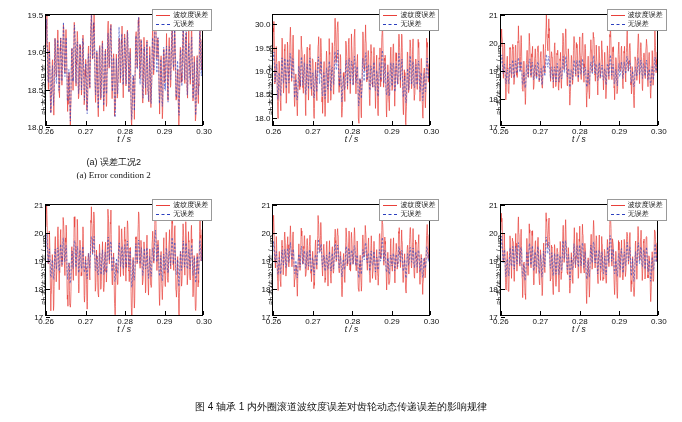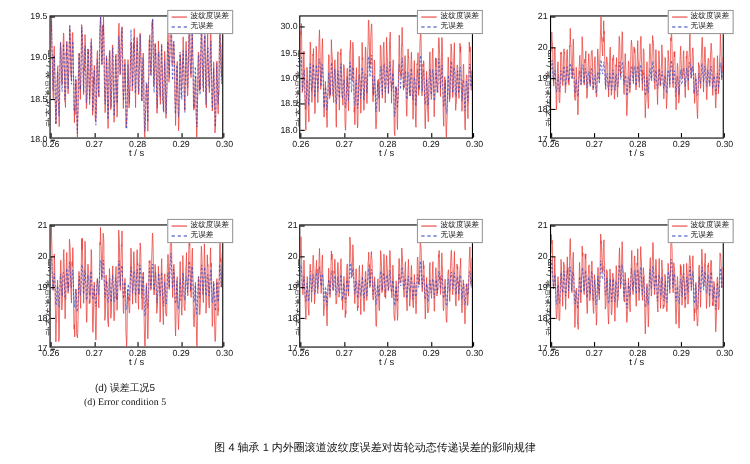--- a/index.html
+++ b/index.html
@@ -9,21 +9,21 @@
   .cell{position:relative;display:flex;flex-direction:column;align-items:center;}
   .plotwrap{position:relative;width:205px;height:148px;margin-top:6px;}
   .ylabel{position:absolute;left:0px;top:50%;transform:translate(0,-50%) rotate(-90deg);transform-origin:center center;
           font-size:8.5px;white-space:nowrap;font-family:"Liberation Sans",sans-serif;}
   .axes{position:absolute;left:34px;top:8px;width:158px;height:112px;border:1px solid #000;box-sizing:border-box;background:#fff;}
   .axes svg{display:block;width:100%;height:100%;}
   .ytick{position:absolute;right:calc(100% + 3px);transform:translateY(-50%);font-size:8px;font-family:"Liberation Sans",sans-serif;white-space:nowrap;}
   .ytickmark{position:absolute;left:0;width:4px;height:1px;background:#000;}
   .xtick{position:absolute;top:calc(100% + 2px);transform:translateX(-50%);font-size:8px;font-family:"Liberation Sans",sans-serif;white-space:nowrap;}
   .xtickmark{position:absolute;bottom:0;width:1px;height:4px;background:#000;}
-  .xlabel{position:absolute;left:34px;width:158px;text-align:center;top:128px;font-size:8.5px;font-family:"Liberation Sans",sans-serif;}
+  .xlabel{position:absolute;left:34px;width:158px;text-align:center;top:128px;font-size:8.5px;font-family:"Liberation Sans",sans-serif;font-style:italic;}
   .legend{position:absolute;right:4px;top:3px;background:#fff;border:1px solid #999;padding:1px 3px;
           font-size:7px;line-height:1.25;font-family:"Liberation Sans",sans-serif;}
   .legrow{display:flex;align-items:center;gap:3px;white-space:nowrap;}
   .swatch{width:14px;height:0;border-top-width:1.2px;display:inline-block;}
   .sw-solid{border-top-style:solid;border-top-color:#e8403a;}
   .sw-dash{border-top-style:dashed;border-top-color:#2b3fbe;}
   .cap{font-size:9px;text-align:center;line-height:1.45;margin-top:2px;}
   .cap .cn{font-family:"Liberation Sans",sans-serif;}
   .cap .en{font-family:"Liberation Serif",serif;}
   .figcap{position:absolute;left:0;bottom:8px;width:682px;text-align:center;font-size:10px;font-family:"Liberation Sans",sans-serif;}
@@ -67,20 +67,24 @@
           <div class="legrow">
               <span class="swatch sw-solid"></span>
               <span>波纹度误差</span>
             </div>
           <div class="legrow">
               <span class="swatch sw-dash"></span>
               <span>无误差</span>
             </div>
         </div>
       </div>
+      <div class="cap">
+        <div class="cn">(a) 误差工况2</div>
+        <div class="en">(a) Error condition 2</div>
+      </div>
     </div>
 
     <div class="cell">
       <div class="plotwrap">
         <div class="ylabel">动态传递误差 / μm</div>
         <div class="axes">
             <svg viewBox="0 0 158 112 " preserveAspectRatio="none">
               <path d="M0.00 37.85 L0.30 13.28 L0.61 17.21 L0.91 6.51 L1.22 20.87 L1.52 39.35 L1.83 70.25 L2.13 67.19 L2.44 67.22 L2.74 58.40 L3.04 37.21 L3.35 32.12 L3.65 47.36 L3.96 47.72 L4.26 76.51 L4.57 88.26 L4.87 101.04 L5.18 105.39 L5.48 87.83 L5.78 69.57 L6.09 46.97 L6.39 48.88 L6.70 56.10 L7.00 60.65 L7.31 86.86 L7.61 88.97 L7.92 97.49 L8.22 75.13 L8.52 48.75 L8.83 46.34 L9.13 23.54 L9.44 24.66 L9.74 46.45 L10.05 59.40 L10.35 67.50 L10.66 79.53 L10.96 74.01 L11.26 59.84 L11.57 34.87 L11.87 36.31 L12.18 29.81 L12.48 53.47 L12.79 65.55 L13.09 71.79 L13.39 89.86 L13.70 87.29 L14.00 62.55 L14.31 50.21 L14.61 27.50 L14.92 30.92 L15.22 46.11 L15.53 59.11 L15.83 58.15 L16.13 79.78 L16.44 66.96 L16.74 56.65 L17.05 29.98 L17.35 19.31 L17.66 12.37 L17.96 23.04 L18.27 37.22 L18.57 51.79 L18.87 67.61 L19.18 58.99 L19.48 55.58 L19.79 40.47 L20.09 26.60 L20.40 20.46 L20.70 32.67 L21.01 54.31 L21.31 62.70 L21.61 86.31 L21.92 93.14 L22.22 87.27 L22.53 77.04 L22.83 65.48 L23.14 59.99 L23.44 69.59 L23.75 73.44 L24.05 88.16 L24.35 95.13 L24.66 102.66 L24.96 88.50 L25.27 74.86 L25.57 70.42 L25.88 44.81 L26.18 35.31 L26.49 35.89 L26.79 66.43 L27.09 76.05 L27.40 66.61 L27.70 73.15 L28.01 58.54 L28.31 49.83 L28.62 21.42 L28.92 31.48 L29.23 34.95 L29.53 38.57 L29.83 66.04 L30.14 73.84 L30.44 72.05 L30.75 79.73 L31.05 57.21 L31.36 52.29 L31.66 41.23 L31.97 40.10 L32.27 53.25 L32.57 66.90 L32.88 94.74 L33.18 102.46 L33.49 76.48 L33.79 72.98 L34.10 52.04 L34.40 35.71 L34.71 32.64 L35.01 56.54 L35.31 56.88 L35.62 72.50 L35.92 86.67 L36.23 76.19 L36.53 61.53 L36.84 33.82 L37.14 35.52 L37.45 29.87 L37.75 41.26 L38.05 56.95 L38.36 73.50 L38.66 73.33 L38.97 78.63 L39.27 82.17 L39.58 56.50 L39.88 44.51 L40.18 45.23 L40.49 46.45 L40.79 60.34 L41.10 94.99 L41.40 103.15 L41.71 105.33 L42.01 95.05 L42.32 73.44 L42.62 67.80 L42.92 53.82 L43.23 47.86 L43.53 64.14 L43.84 62.90 L44.14 82.60 L44.45 87.22 L44.75 68.35 L45.06 50.80 L45.36 45.13 L45.66 31.89 L45.97 29.73 L46.27 22.11 L46.58 39.43 L46.88 56.14 L47.19 57.52 L47.49 59.02 L47.80 59.68 L48.10 43.07 L48.40 23.82 L48.71 31.27 L49.01 38.15 L49.32 59.96 L49.62 88.63 L49.93 83.46 L50.23 100.15 L50.54 85.72 L50.84 64.86 L51.14 59.60 L51.45 54.16 L51.75 47.38 L52.06 70.68 L52.36 92.53 L52.67 103.26 L52.97 101.13 L53.28 82.29 L53.58 68.18 L53.88 48.07 L54.19 36.79 L54.49 42.97 L54.80 58.59 L55.10 59.21 L55.41 73.84 L55.71 89.48 L56.02 80.77 L56.32 53.58 L56.62 53.53 L56.93 24.01 L57.23 40.05 L57.54 38.18 L57.84 65.74 L58.15 68.23 L58.45 86.83 L58.76 85.14 L59.06 72.12 L59.36 53.20 L59.67 40.81 L59.97 28.28 L60.28 31.04 L60.58 54.36 L60.89 62.20 L61.19 79.54 L61.50 80.63 L61.80 65.89 L62.10 32.27 L62.41 25.35 L62.71 3.88 L63.02 3.22 L63.32 14.57 L63.63 28.37 L63.93 48.56 L64.24 41.31 L64.54 43.90 L64.84 19.35 L65.15 13.01 L65.45 7.92 L65.76 6.82 L66.06 17.97 L66.37 49.57 L66.67 70.25 L66.97 78.92 L67.28 64.54 L67.58 73.16 L67.89 53.46 L68.19 40.21 L68.50 43.08 L68.80 61.14 L69.11 69.10 L69.41 99.88 L69.71 104.10 L70.02 100.81 L70.32 94.04 L70.63 81.35 L70.93 71.37 L71.24 59.29 L71.54 64.10 L71.85 58.12 L72.15 69.84 L72.45 77.07 L72.76 88.12 L73.06 61.71 L73.37 59.10 L73.67 26.57 L73.98 27.32 L74.28 30.48 L74.59 42.22 L74.89 51.35 L75.19 66.53 L75.50 75.70 L75.80 65.24 L76.11 53.55 L76.41 29.77 L76.72 24.51 L77.02 23.70 L77.33 44.30 L77.63 43.73 L77.93 61.97 L78.24 80.05 L78.54 65.85 L78.85 64.87 L79.15 45.13 L79.46 19.27 L79.76 31.04 L80.07 37.14 L80.37 49.73 L80.67 54.09 L80.98 61.64 L81.28 71.04 L81.59 49.41 L81.89 45.92 L82.20 23.45 L82.50 19.47 L82.81 14.44 L83.11 32.17 L83.41 61.05 L83.72 64.08 L84.02 80.31 L84.33 60.95 L84.63 63.55 L84.94 49.01 L85.24 46.22 L85.55 40.13 L85.85 56.33 L86.15 76.46 L86.46 104.85 L86.76 108.32 L87.07 110.31 L87.37 85.38 L87.68 75.17 L87.98 65.54 L88.29 69.75 L88.59 65.91 L88.89 81.25 L89.20 99.55 L89.50 104.68 L89.81 80.08 L90.11 76.50 L90.42 51.71 L90.72 43.83 L91.03 17.20 L91.33 20.83 L91.63 42.98 L91.94 49.59 L92.24 52.84 L92.55 51.61 L92.85 56.95 L93.16 29.08 L93.46 23.93 L93.76 10.06 L94.07 25.45 L94.37 28.48 L94.68 55.46 L94.98 68.15 L95.29 64.73 L95.59 65.82 L95.90 51.58 L96.20 40.46 L96.50 36.18 L96.81 41.56 L97.11 50.77 L97.42 73.87 L97.72 84.95 L98.03 92.29 L98.33 81.45 L98.64 60.54 L98.94 41.94 L99.24 30.08 L99.55 38.31 L99.85 37.32 L100.16 51.35 L100.46 70.39 L100.77 68.41 L101.07 73.60 L101.38 59.70 L101.68 56.59 L101.98 41.12 L102.29 33.04 L102.59 41.38 L102.90 54.78 L103.20 72.30 L103.51 78.49 L103.81 95.11 L104.12 83.02 L104.42 68.97 L104.72 46.99 L105.03 40.85 L105.33 57.63 L105.64 58.70 L105.94 86.74 L106.25 100.52 L106.55 102.54 L106.86 84.03 L107.16 62.95 L107.46 43.62 L107.77 44.95 L108.07 44.51 L108.38 33.50 L108.68 56.15 L108.99 73.04 L109.29 64.33 L109.60 67.75 L109.90 38.63 L110.20 22.91 L110.51 18.82 L110.81 7.17 L111.12 17.98 L111.42 33.76 L111.73 59.37 L112.03 73.50 L112.34 58.80 L112.64 54.57 L112.94 43.92 L113.25 46.62 L113.55 40.91 L113.86 43.35 L114.16 61.97 L114.47 76.00 L114.77 96.60 L115.08 103.90 L115.38 89.69 L115.68 84.20 L115.99 63.11 L116.29 50.66 L116.60 58.54 L116.90 67.92 L117.21 86.31 L117.51 89.99 L117.82 97.42 L118.12 82.71 L118.42 64.40 L118.73 51.14 L119.03 38.68 L119.34 32.73 L119.64 43.81 L119.95 60.99 L120.25 66.36 L120.55 76.86 L120.86 75.33 L121.16 67.31 L121.47 39.01 L121.77 29.98 L122.08 29.36 L122.38 48.08 L122.69 57.15 L122.99 76.41 L123.29 92.83 L123.60 78.95 L123.90 75.99 L124.21 51.63 L124.51 38.27 L124.82 46.79 L125.12 38.74 L125.43 60.29 L125.73 63.24 L126.03 66.95 L126.34 68.78 L126.64 70.20 L126.95 43.54 L127.25 24.28 L127.56 19.49 L127.86 22.13 L128.17 32.83 L128.47 41.15 L128.77 58.06 L129.08 74.01 L129.38 58.60 L129.69 53.24 L129.99 38.23 L130.30 19.42 L130.60 20.94 L130.91 33.34 L131.21 58.70 L131.51 84.93 L131.82 95.72 L132.12 101.54 L132.43 80.78 L132.73 69.50 L133.04 55.72 L133.34 66.08 L133.65 58.59 L133.95 88.93 L134.25 109.47 L134.56 111.81 L134.86 99.91 L135.17 93.43 L135.47 78.33 L135.78 58.09 L136.08 37.62 L136.39 38.32 L136.69 49.40 L136.99 61.27 L137.30 79.01 L137.60 76.93 L137.91 73.81 L138.21 56.08 L138.52 37.19 L138.82 25.33 L139.13 27.85 L139.43 34.31 L139.73 44.66 L140.04 62.77 L140.34 75.09 L140.65 71.61 L140.95 56.19 L141.26 40.40 L141.56 32.26 L141.87 24.34 L142.17 48.74 L142.47 50.78 L142.78 77.39 L143.08 86.90 L143.39 81.35 L143.69 80.82 L144.00 63.04 L144.30 45.71 L144.61 44.79 L144.91 45.91 L145.21 59.01 L145.52 64.00 L145.82 70.53 L146.13 75.80 L146.43 59.19 L146.74 47.48 L147.04 24.73 L147.34 33.09 L147.65 27.83 L147.95 41.26 L148.26 67.87 L148.56 67.63 L148.87 87.74 L149.17 77.08 L149.48 60.01 L149.78 58.01 L150.08 44.34 L150.39 44.26 L150.69 58.88 L151.00 86.93 L151.30 90.92 L151.61 103.33 L151.91 105.06 L152.22 86.09 L152.52 60.97 L152.82 57.38 L153.13 53.97 L153.43 55.06 L153.74 64.33 L154.04 87.44 L154.35 94.57 L154.65 83.55 L154.96 76.35 L155.26 53.63 L155.56 23.59 L155.87 29.00 L156.17 32.87 L156.48 28.02 L156.78 54.19 L157.09 54.26 L157.39 68.38 L157.70 51.23 L158.00 49.50" fill="none" stroke="#e8403a" stroke-width="0.7"></path>
               <path d="M0.00 46.28 L0.30 43.44 L0.61 39.99 L0.91 37.83 L1.22 47.44 L1.52 52.80 L1.83 65.83 L2.13 68.26 L2.44 64.91 L2.74 58.04 L3.04 57.02 L3.35 50.95 L3.65 49.99 L3.96 57.74 L4.26 67.57 L4.57 79.67 L4.87 85.79 L5.18 78.94 L5.48 74.06 L5.78 69.92 L6.09 58.61 L6.39 60.66 L6.70 62.25 L7.00 71.15 L7.31 76.83 L7.61 82.48 L7.92 81.79 L8.22 70.89 L8.52 64.27 L8.83 50.92 L9.13 43.61 L9.44 46.56 L9.74 56.33 L10.05 62.64 L10.35 69.44 L10.66 67.36 L10.96 66.96 L11.26 57.81 L11.57 52.86 L11.87 44.10 L12.18 45.48 L12.48 50.89 L12.79 65.72 L13.09 69.63 L13.39 74.83 L13.70 70.03 L14.00 61.36 L14.31 53.54 L14.61 50.62 L14.92 44.87 L15.22 49.20 L15.53 54.45 L15.83 64.59 L16.13 69.32 L16.44 64.31 L16.74 60.08 L17.05 50.79 L17.35 39.18 L17.66 41.18 L17.96 42.10 L18.27 51.03 L18.57 54.70 L18.87 64.32 L19.18 64.60 L19.48 58.50 L19.79 54.86 L20.09 44.39 L20.40 44.82 L20.70 52.31 L21.01 56.99 L21.31 65.65 L21.61 79.51 L21.92 84.33 L22.22 80.59 L22.53 72.43 L22.83 69.83 L23.14 66.66 L23.44 65.14 L23.75 73.24 L24.05 79.88 L24.35 86.45 L24.66 86.37 L24.96 81.41 L25.27 72.69 L25.57 65.69 L25.88 59.18 L26.18 51.97 L26.49 54.79 L26.79 60.96 L27.09 66.00 L27.40 70.62 L27.70 72.44 L28.01 65.55 L28.31 52.02 L28.62 44.03 L28.92 42.61 L29.23 48.86 L29.53 56.50 L29.83 66.29 L30.14 71.59 L30.44 70.32 L30.75 66.92 L31.05 61.57 L31.36 54.15 L31.66 48.59 L31.97 52.93 L32.27 60.59 L32.57 72.96 L32.88 79.37 L33.18 80.89 L33.49 78.21 L33.79 71.05 L34.10 62.29 L34.40 50.25 L34.71 50.31 L35.01 57.11 L35.31 65.26 L35.62 70.19 L35.92 75.42 L36.23 67.23 L36.53 65.32 L36.84 53.17 L37.14 46.27 L37.45 43.69 L37.75 51.57 L38.05 56.02 L38.36 69.06 L38.66 75.17 L38.97 76.04 L39.27 70.31 L39.58 63.43 L39.88 59.58 L40.18 60.03 L40.49 58.46 L40.79 68.49 L41.10 76.31 L41.40 83.57 L41.71 84.41 L42.01 81.42 L42.32 74.11 L42.62 66.29 L42.92 61.35 L43.23 55.81 L43.53 64.52 L43.84 71.64 L44.14 74.23 L44.45 78.20 L44.75 68.63 L45.06 61.26 L45.36 49.44 L45.66 46.82 L45.97 42.60 L46.27 48.57 L46.58 57.89 L46.88 64.64 L47.19 70.10 L47.49 64.86 L47.80 57.83 L48.10 54.19 L48.40 47.73 L48.71 46.81 L49.01 51.07 L49.32 66.63 L49.62 76.34 L49.93 81.97 L50.23 82.34 L50.54 79.34 L50.84 73.39 L51.14 63.98 L51.45 58.73 L51.75 59.17 L52.06 65.84 L52.36 76.63 L52.67 85.02 L52.97 84.04 L53.28 79.74 L53.58 72.30 L53.88 58.92 L54.19 54.80 L54.49 53.65 L54.80 61.76 L55.10 69.55 L55.41 75.64 L55.71 73.68 L56.02 70.55 L56.32 64.82 L56.62 56.47 L56.93 46.99 L57.23 51.13 L57.54 51.23 L57.84 60.92 L58.15 72.78 L58.45 77.47 L58.76 76.48 L59.06 71.88 L59.36 58.99 L59.67 53.73 L59.97 53.71 L60.28 53.46 L60.58 61.80 L60.89 64.82 L61.19 69.68 L61.50 70.89 L61.80 66.16 L62.10 55.04 L62.41 41.33 L62.71 37.09 L63.02 38.81 L63.32 41.29 L63.63 46.13 L63.93 55.94 L64.24 55.32 L64.54 53.34 L64.84 45.07 L65.15 43.38 L65.45 36.89 L65.76 35.84 L66.06 46.18 L66.37 56.87 L66.67 63.90 L66.97 69.05 L67.28 72.39 L67.58 69.45 L67.89 62.53 L68.19 55.21 L68.50 57.75 L68.80 65.66 L69.11 70.94 L69.41 81.77 L69.71 88.31 L70.02 85.28 L70.32 80.10 L70.63 72.70 L70.93 67.01 L71.24 64.82 L71.54 62.44 L71.85 71.13 L72.15 73.79 L72.45 75.85 L72.76 76.02 L73.06 69.49 L73.37 62.05 L73.67 48.04 L73.98 47.89 L74.28 46.31 L74.59 52.69 L74.89 59.37 L75.19 68.53 L75.50 72.04 L75.80 63.49 L76.11 60.23 L76.41 48.47 L76.72 48.20 L77.02 44.35 L77.33 54.50 L77.63 61.90 L77.93 68.42 L78.24 69.62 L78.54 67.92 L78.85 60.70 L79.15 56.50 L79.46 47.19 L79.76 48.06 L80.07 49.54 L80.37 54.71 L80.67 61.36 L80.98 71.59 L81.28 65.05 L81.59 61.27 L81.89 54.19 L82.20 47.87 L82.50 42.06 L82.81 45.24 L83.11 53.58 L83.41 58.13 L83.72 66.05 L84.02 68.97 L84.33 68.48 L84.63 63.21 L84.94 55.76 L85.24 52.42 L85.55 57.41 L85.85 64.26 L86.15 74.84 L86.46 84.14 L86.76 92.47 L87.07 89.95 L87.37 84.44 L87.68 74.90 L87.98 63.99 L88.29 67.50 L88.59 66.99 L88.89 71.77 L89.20 77.42 L89.50 84.93 L89.81 77.16 L90.11 71.24 L90.42 60.67 L90.72 50.87 L91.03 43.84 L91.33 50.95 L91.63 51.56 L91.94 59.75 L92.24 67.36 L92.55 61.84 L92.85 58.32 L93.16 50.95 L93.46 42.58 L93.76 39.51 L94.07 38.36 L94.37 50.34 L94.68 54.05 L94.98 66.11 L95.29 65.76 L95.59 63.94 L95.90 60.13 L96.20 55.04 L96.50 52.10 L96.81 50.35 L97.11 58.53 L97.42 64.95 L97.72 74.33 L98.03 76.46 L98.33 76.58 L98.64 69.20 L98.94 60.41 L99.24 51.76 L99.55 52.30 L99.85 54.04 L100.16 59.19 L100.46 69.50 L100.77 70.54 L101.07 73.21 L101.38 62.04 L101.68 57.19 L101.98 50.51 L102.29 47.87 L102.59 53.87 L102.90 63.56 L103.20 71.99 L103.51 75.02 L103.81 76.97 L104.12 70.94 L104.42 68.92 L104.72 62.74 L105.03 56.36 L105.33 58.95 L105.64 63.38 L105.94 71.16 L106.25 82.92 L106.55 80.54 L106.86 74.96 L107.16 70.54 L107.46 60.33 L107.77 54.01 L108.07 48.40 L108.38 53.50 L108.68 61.91 L108.99 64.15 L109.29 66.43 L109.60 60.57 L109.90 52.92 L110.20 42.22 L110.51 38.69 L110.81 36.01 L111.12 39.24 L111.42 49.38 L111.73 59.15 L112.03 64.65 L112.34 69.38 L112.64 64.32 L112.94 56.14 L113.25 48.92 L113.55 49.90 L113.86 57.44 L114.16 66.83 L114.47 76.51 L114.77 79.83 L115.08 81.55 L115.38 78.21 L115.68 71.35 L115.99 62.78 L116.29 57.64 L116.60 59.25 L116.90 68.32 L117.21 71.74 L117.51 82.03 L117.82 80.00 L118.12 80.78 L118.42 69.66 L118.73 56.87 L119.03 55.20 L119.34 48.55 L119.64 54.00 L119.95 60.44 L120.25 71.10 L120.55 72.34 L120.86 70.13 L121.16 61.95 L121.47 53.52 L121.77 48.90 L122.08 51.40 L122.38 54.25 L122.69 63.74 L122.99 73.50 L123.29 78.14 L123.60 76.73 L123.90 73.82 L124.21 61.20 L124.51 53.76 L124.82 49.51 L125.12 49.75 L125.43 54.78 L125.73 62.88 L126.03 70.90 L126.34 65.85 L126.64 63.72 L126.95 55.47 L127.25 45.65 L127.56 39.11 L127.86 44.10 L128.17 45.09 L128.47 53.24 L128.77 62.01 L129.08 66.76 L129.38 62.06 L129.69 58.88 L129.99 52.55 L130.30 48.20 L130.60 44.87 L130.91 56.94 L131.21 66.58 L131.51 74.47 L131.82 82.12 L132.12 83.59 L132.43 79.03 L132.73 71.18 L133.04 65.31 L133.34 62.17 L133.65 68.12 L133.95 80.32 L134.25 85.54 L134.56 88.93 L134.86 89.64 L135.17 83.44 L135.47 73.75 L135.78 65.24 L136.08 57.35 L136.39 54.43 L136.69 60.73 L136.99 70.64 L137.30 74.56 L137.60 76.16 L137.91 67.99 L138.21 58.15 L138.52 52.98 L138.82 41.41 L139.13 42.68 L139.43 48.02 L139.73 57.95 L140.04 69.80 L140.34 67.97 L140.65 69.57 L140.95 64.44 L141.26 54.19 L141.56 47.27 L141.87 48.05 L142.17 52.53 L142.47 59.76 L142.78 71.24 L143.08 73.48 L143.39 74.10 L143.69 71.84 L144.00 61.58 L144.30 57.08 L144.61 52.56 L144.91 50.47 L145.21 60.60 L145.52 68.87 L145.82 71.08 L146.13 70.06 L146.43 69.06 L146.74 58.40 L147.04 50.26 L147.34 46.74 L147.65 48.14 L147.95 53.71 L148.26 67.41 L148.56 70.62 L148.87 78.21 L149.17 76.20 L149.48 68.17 L149.78 61.57 L150.08 58.53 L150.39 60.33 L150.69 67.29 L151.00 72.95 L151.30 84.02 L151.61 87.16 L151.91 86.22 L152.22 76.15 L152.52 70.72 L152.82 63.62 L153.13 59.73 L153.43 62.70 L153.74 68.43 L154.04 76.13 L154.35 78.03 L154.65 75.95 L154.96 69.13 L155.26 57.27 L155.56 50.30 L155.87 45.54 L156.17 44.00 L156.48 48.13 L156.78 59.96 L157.09 65.15 L157.39 63.34 L157.70 62.44 L158.00 54.63" fill="none" stroke="#2b3fbe" stroke-width="0.6" stroke-dasharray="2.2 1.6"></path>
             </svg>
@@ -196,24 +200,20 @@
           <div class="legrow">
               <span class="swatch sw-solid"></span>
               <span>波纹度误差</span>
             </div>
           <div class="legrow">
               <span class="swatch sw-dash"></span>
               <span>无误差</span>
             </div>
         </div>
       </div>
-      <div class="cap">
-        <div class="cn">(d) 误差工况5</div>
-        <div class="en">(d) Error condition 5</div>
-      </div>
     </div>
 
     <div class="cell">
       <div class="plotwrap">
         <div class="ylabel">动态传递误差 / μm</div>
         <div class="axes">
             <svg viewBox="0 0 158 112 " preserveAspectRatio="none">
               <path d="M0.00 30.49 L0.30 18.07 L0.61 10.45 L0.91 20.28 L1.22 33.32 L1.52 45.29 L1.83 57.05 L2.13 56.62 L2.44 64.09 L2.74 54.39 L3.04 48.48 L3.35 32.07 L3.65 40.53 L3.96 54.78 L4.26 61.52 L4.57 75.13 L4.87 78.25 L5.18 87.02 L5.48 69.65 L5.78 59.81 L6.09 59.29 L6.39 47.28 L6.70 58.65 L7.00 63.97 L7.31 77.47 L7.61 78.11 L7.92 83.14 L8.22 63.95 L8.52 54.88 L8.83 41.48 L9.13 35.81 L9.44 42.96 L9.74 41.97 L10.05 56.10 L10.35 71.01 L10.66 60.62 L10.96 58.12 L11.26 52.44 L11.57 32.50 L11.87 27.51 L12.18 33.58 L12.48 38.32 L12.79 58.90 L13.09 72.41 L13.39 68.18 L13.70 63.11 L14.00 52.71 L14.31 41.31 L14.61 39.04 L14.92 32.29 L15.22 44.54 L15.53 40.51 L15.83 62.28 L16.13 63.09 L16.44 56.48 L16.74 43.46 L17.05 38.62 L17.35 29.70 L17.66 21.22 L17.96 30.25 L18.27 41.33 L18.57 50.90 L18.87 52.58 L19.18 62.90 L19.48 58.69 L19.79 41.85 L20.09 30.06 L20.40 27.41 L20.70 44.04 L21.01 49.51 L21.31 70.80 L21.61 83.51 L21.92 76.09 L22.22 76.04 L22.53 73.54 L22.83 69.20 L23.14 60.92 L23.44 61.90 L23.75 62.09 L24.05 72.98 L24.35 84.86 L24.66 92.87 L24.96 79.86 L25.27 65.64 L25.57 56.03 L25.88 52.77 L26.18 39.55 L26.49 51.05 L26.79 55.73 L27.09 61.21 L27.40 66.60 L27.70 58.46 L28.01 48.27 L28.31 35.30 L28.62 23.47 L28.92 31.58 L29.23 26.39 L29.53 36.78 L29.83 55.05 L30.14 60.30 L30.44 58.76 L30.75 58.08 L31.05 42.09 L31.36 44.40 L31.66 31.23 L31.97 31.34 L32.27 44.08 L32.57 57.18 L32.88 72.74 L33.18 72.32 L33.49 69.88 L33.79 65.31 L34.10 46.42 L34.40 35.86 L34.71 34.12 L35.01 41.25 L35.31 52.73 L35.62 66.29 L35.92 63.57 L36.23 62.99 L36.53 55.43 L36.84 41.91 L37.14 37.25 L37.45 30.69 L37.75 40.32 L38.05 52.21 L38.36 69.53 L38.66 66.55 L38.97 78.06 L39.27 68.87 L39.58 65.39 L39.88 55.77 L40.18 47.10 L40.49 54.31 L40.79 55.49 L41.10 68.96 L41.40 85.24 L41.71 78.92 L42.01 81.73 L42.32 63.97 L42.62 46.21 L42.92 38.71 L43.23 35.59 L43.53 51.63 L43.84 58.24 L44.14 62.54 L44.45 65.46 L44.75 50.24 L45.06 38.83 L45.36 31.20 L45.66 10.67 L45.97 15.89 L46.27 19.79 L46.58 34.18 L46.88 34.31 L47.19 37.85 L47.49 47.49 L47.80 40.28 L48.10 31.09 L48.40 17.81 L48.71 24.58 L49.01 34.93 L49.32 49.73 L49.62 57.81 L49.93 66.88 L50.23 72.34 L50.54 62.79 L50.84 57.49 L51.14 42.69 L51.45 40.01 L51.75 45.68 L52.06 51.68 L52.36 64.29 L52.67 78.92 L52.97 74.31 L53.28 75.99 L53.58 57.26 L53.88 53.96 L54.19 40.35 L54.49 36.96 L54.80 48.82 L55.10 67.57 L55.41 67.78 L55.71 82.56 L56.02 64.53 L56.32 61.14 L56.62 55.24 L56.93 45.36 L57.23 36.34 L57.54 50.88 L57.84 57.40 L58.15 70.23 L58.45 75.11 L58.76 79.59 L59.06 71.65 L59.36 62.48 L59.67 49.05 L59.97 42.59 L60.28 42.55 L60.58 52.33 L60.89 67.67 L61.19 69.41 L61.50 66.89 L61.80 55.67 L62.10 51.44 L62.41 33.60 L62.71 32.27 L63.02 24.59 L63.32 38.78 L63.63 36.23 L63.93 57.61 L64.24 57.02 L64.54 54.58 L64.84 32.30 L65.15 28.00 L65.45 24.09 L65.76 30.35 L66.06 31.57 L66.37 48.80 L66.67 65.18 L66.97 68.70 L67.28 69.06 L67.58 64.81 L67.89 55.54 L68.19 47.37 L68.50 47.79 L68.80 57.59 L69.11 66.48 L69.41 81.64 L69.71 92.45 L70.02 93.43 L70.32 86.33 L70.63 68.97 L70.93 60.52 L71.24 52.74 L71.54 49.38 L71.85 64.62 L72.15 65.98 L72.45 76.06 L72.76 78.87 L73.06 67.38 L73.37 47.30 L73.67 38.06 L73.98 23.31 L74.28 27.33 L74.59 33.35 L74.89 42.80 L75.19 62.16 L75.50 55.68 L75.80 60.15 L76.11 45.55 L76.41 43.20 L76.72 36.84 L77.02 26.46 L77.33 32.66 L77.63 51.43 L77.93 66.21 L78.24 60.26 L78.54 67.39 L78.85 59.88 L79.15 34.55 L79.46 27.82 L79.76 33.81 L80.07 40.05 L80.37 47.69 L80.67 54.76 L80.98 60.44 L81.28 57.96 L81.59 56.86 L81.89 42.38 L82.20 31.41 L82.50 23.11 L82.81 28.65 L83.11 39.91 L83.41 53.91 L83.72 61.54 L84.02 61.45 L84.33 67.00 L84.63 59.91 L84.94 48.27 L85.24 36.65 L85.55 43.61 L85.85 53.74 L86.15 78.50 L86.46 85.65 L86.76 85.42 L87.07 88.03 L87.37 76.45 L87.68 60.51 L87.98 63.02 L88.29 51.17 L88.59 63.49 L88.89 73.43 L89.20 79.21 L89.50 87.73 L89.81 81.95 L90.11 60.25 L90.42 50.68 L90.72 32.94 L91.03 30.48 L91.33 33.77 L91.63 47.62 L91.94 52.37 L92.24 52.64 L92.55 51.15 L92.85 45.45 L93.16 34.36 L93.46 20.84 L93.76 26.21 L94.07 30.00 L94.37 39.25 L94.68 48.08 L94.98 58.17 L95.29 61.28 L95.59 66.44 L95.90 49.01 L96.20 45.70 L96.50 38.11 L96.81 33.55 L97.11 50.71 L97.42 58.17 L97.72 69.92 L98.03 71.53 L98.33 78.93 L98.64 63.12 L98.94 51.41 L99.24 41.19 L99.55 31.35 L99.85 39.39 L100.16 56.72 L100.46 61.23 L100.77 74.73 L101.07 69.33 L101.38 67.15 L101.68 55.29 L101.98 43.86 L102.29 36.93 L102.59 42.22 L102.90 56.38 L103.20 61.55 L103.51 71.02 L103.81 74.42 L104.12 76.16 L104.42 65.41 L104.72 52.92 L105.03 45.42 L105.33 53.97 L105.64 54.12 L105.94 69.65 L106.25 72.68 L106.55 81.67 L106.86 73.94 L107.16 65.13 L107.46 49.77 L107.77 30.51 L108.07 29.14 L108.38 33.91 L108.68 46.28 L108.99 54.57 L109.29 51.83 L109.60 52.60 L109.90 42.73 L110.20 26.02 L110.51 10.57 L110.81 17.84 L111.12 19.66 L111.42 27.45 L111.73 45.00 L112.03 58.95 L112.34 61.37 L112.64 54.75 L112.94 47.57 L113.25 32.63 L113.55 39.98 L113.86 37.04 L114.16 49.52 L114.47 63.78 L114.77 73.21 L115.08 86.52 L115.38 77.71 L115.68 66.25 L115.99 55.46 L116.29 48.15 L116.60 55.74 L116.90 58.74 L117.21 79.88 L117.51 80.98 L117.82 78.52 L118.12 78.64 L118.42 73.50 L118.73 57.08 L119.03 39.57 L119.34 34.28 L119.64 52.00 L119.95 56.74 L120.25 60.44 L120.55 64.06 L120.86 67.40 L121.16 58.66 L121.47 48.54 L121.77 39.70 L122.08 33.45 L122.38 49.94 L122.69 58.34 L122.99 61.60 L123.29 78.73 L123.60 79.40 L123.90 61.57 L124.21 50.90 L124.51 46.60 L124.82 39.07 L125.12 45.40 L125.43 48.49 L125.73 65.35 L126.03 64.04 L126.34 58.09 L126.64 59.66 L126.95 40.77 L127.25 27.10 L127.56 28.85 L127.86 23.07 L128.17 30.38 L128.47 50.77 L128.77 46.99 L129.08 63.74 L129.38 59.08 L129.69 46.20 L129.99 40.16 L130.30 25.42 L130.60 36.06 L130.91 37.88 L131.21 55.65 L131.51 74.64 L131.82 78.90 L132.12 75.96 L132.43 67.46 L132.73 60.21 L133.04 54.47 L133.34 49.65 L133.65 61.91 L133.95 67.12 L134.25 85.63 L134.56 87.72 L134.86 89.65 L135.17 78.45 L135.47 70.52 L135.78 48.40 L136.08 42.82 L136.39 40.98 L136.69 45.71 L136.99 52.49 L137.30 65.31 L137.60 70.28 L137.91 63.78 L138.21 40.53 L138.52 33.26 L138.82 25.23 L139.13 22.90 L139.43 30.16 L139.73 39.92 L140.04 61.32 L140.34 64.17 L140.65 59.84 L140.95 50.62 L141.26 40.52 L141.56 37.69 L141.87 23.96 L142.17 38.36 L142.47 49.78 L142.78 67.35 L143.08 72.93 L143.39 74.54 L143.69 62.73 L144.00 55.39 L144.30 35.61 L144.61 40.02 L144.91 37.72 L145.21 53.66 L145.52 52.04 L145.82 69.36 L146.13 69.10 L146.43 61.39 L146.74 45.63 L147.04 40.10 L147.34 37.66 L147.65 30.18 L147.95 49.28 L148.26 59.02 L148.56 75.49 L148.87 80.79 L149.17 73.92 L149.48 72.06 L149.78 55.52 L150.08 50.29 L150.39 55.09 L150.69 54.63 L151.00 73.24 L151.30 78.91 L151.61 91.02 L151.91 79.71 L152.22 77.71 L152.52 67.99 L152.82 57.85 L153.13 55.22 L153.43 53.81 L153.74 63.65 L154.04 74.13 L154.35 71.77 L154.65 64.23 L154.96 52.56 L155.26 44.26 L155.56 31.12 L155.87 26.42 L156.17 19.83 L156.48 31.14 L156.78 39.95 L157.09 54.57 L157.39 53.18 L157.70 49.74 L158.00 30.04" fill="none" stroke="#e8403a" stroke-width="0.7"></path>
               <path d="M0.00 46.52 L0.30 42.03 L0.61 36.60 L0.91 40.57 L1.22 43.43 L1.52 50.88 L1.83 56.26 L2.13 58.45 L2.44 58.55 L2.74 53.04 L3.04 50.99 L3.35 47.46 L3.65 50.38 L3.96 55.48 L4.26 62.00 L4.57 67.26 L4.87 69.47 L5.18 71.00 L5.48 66.41 L5.78 60.45 L6.09 53.55 L6.39 55.17 L6.70 58.12 L7.00 60.34 L7.31 66.75 L7.61 70.24 L7.92 69.47 L8.22 61.37 L8.52 55.74 L8.83 52.00 L9.13 46.16 L9.44 45.71 L9.74 51.34 L10.05 56.93 L10.35 59.84 L10.66 61.25 L10.96 57.11 L11.26 52.47 L11.57 48.64 L11.87 45.32 L12.18 45.19 L12.48 49.27 L12.79 58.32 L13.09 63.62 L13.39 61.76 L13.70 61.91 L14.00 58.48 L14.31 52.56 L14.61 46.32 L14.92 44.02 L15.22 47.23 L15.53 50.89 L15.83 55.79 L16.13 58.69 L16.44 56.23 L16.74 51.76 L17.05 45.75 L17.35 42.06 L17.66 38.03 L17.96 43.35 L18.27 45.19 L18.57 51.62 L18.87 55.00 L19.18 55.93 L19.48 55.70 L19.79 51.53 L20.09 48.42 L20.40 44.96 L20.70 47.96 L21.01 52.25 L21.31 62.61 L21.61 66.11 L21.92 69.84 L22.22 68.67 L22.53 64.80 L22.83 60.01 L23.14 56.62 L23.44 58.12 L23.75 62.68 L24.05 67.09 L24.35 73.47 L24.66 74.15 L24.96 70.02 L25.27 62.92 L25.57 56.31 L25.88 52.34 L26.18 49.94 L26.49 50.82 L26.79 53.85 L27.09 60.99 L27.40 63.42 L27.70 60.67 L28.01 56.22 L28.31 49.54 L28.62 42.60 L28.92 41.88 L29.23 43.62 L29.53 50.99 L29.83 56.90 L30.14 60.24 L30.44 59.29 L30.75 59.42 L31.05 51.65 L31.36 48.52 L31.66 47.58 L31.97 46.44 L32.27 52.50 L32.57 57.36 L32.88 64.51 L33.18 63.71 L33.49 62.67 L33.79 57.35 L34.10 54.80 L34.40 47.28 L34.71 47.50 L35.01 53.22 L35.31 57.74 L35.62 61.70 L35.92 61.23 L36.23 62.30 L36.53 57.71 L36.84 51.73 L37.14 45.41 L37.45 47.31 L37.75 48.64 L38.05 56.07 L38.36 62.01 L38.66 65.21 L38.97 68.15 L39.27 65.13 L39.58 60.88 L39.88 53.61 L40.18 55.27 L40.49 56.02 L40.79 59.77 L41.10 65.55 L41.40 69.03 L41.71 71.35 L42.01 68.04 L42.32 62.45 L42.62 52.98 L42.92 50.38 L43.23 51.26 L43.53 53.83 L43.84 56.36 L44.14 59.19 L44.45 61.53 L44.75 54.61 L45.06 50.00 L45.36 45.30 L45.66 40.10 L45.97 34.92 L46.27 37.28 L46.58 43.84 L46.88 48.81 L47.19 48.72 L47.49 47.80 L47.80 45.26 L48.10 43.86 L48.40 39.94 L48.71 39.88 L49.01 44.45 L49.32 50.22 L49.62 57.19 L49.93 60.63 L50.23 63.29 L50.54 61.72 L50.84 56.61 L51.14 51.49 L51.45 52.86 L51.75 52.19 L52.06 57.71 L52.36 63.97 L52.67 67.40 L52.97 65.96 L53.28 63.61 L53.58 60.56 L53.88 55.30 L54.19 51.06 L54.49 52.34 L54.80 53.67 L55.10 60.20 L55.41 65.45 L55.71 65.20 L56.02 63.90 L56.32 60.79 L56.62 53.50 L56.93 50.77 L57.23 47.21 L57.54 52.13 L57.84 58.73 L58.15 65.61 L58.45 66.09 L58.76 67.17 L59.06 64.61 L59.36 57.50 L59.67 52.69 L59.97 49.17 L60.28 52.70 L60.58 56.03 L60.89 60.97 L61.19 65.20 L61.50 64.99 L61.80 57.41 L62.10 51.91 L62.41 47.59 L62.71 40.52 L63.02 39.47 L63.32 42.89 L63.63 50.80 L63.93 54.94 L64.24 55.88 L64.54 53.19 L64.84 46.30 L65.15 45.20 L65.45 40.78 L65.76 42.16 L66.06 46.82 L66.37 52.06 L66.67 57.04 L66.97 63.83 L67.28 60.63 L67.58 59.72 L67.89 56.62 L68.19 52.15 L68.50 53.25 L68.80 57.39 L69.11 61.75 L69.41 66.63 L69.71 73.23 L70.02 72.18 L70.32 68.03 L70.63 60.59 L70.93 56.39 L71.24 55.23 L71.54 55.94 L71.85 59.05 L72.15 62.99 L72.45 65.87 L72.76 64.44 L73.06 58.21 L73.37 52.12 L73.67 47.30 L73.98 42.59 L74.28 42.12 L74.59 45.61 L74.89 50.93 L75.19 59.56 L75.50 57.92 L75.80 56.00 L76.11 52.04 L76.41 48.86 L76.72 43.64 L77.02 46.79 L77.33 46.56 L77.63 53.02 L77.93 57.83 L78.24 61.49 L78.54 61.41 L78.85 54.62 L79.15 48.54 L79.46 46.08 L79.76 45.89 L80.07 47.44 L80.37 50.41 L80.67 56.00 L80.98 58.52 L81.28 60.01 L81.59 53.35 L81.89 49.37 L82.20 42.53 L82.50 41.38 L82.81 41.98 L83.11 47.01 L83.41 56.53 L83.72 59.11 L84.02 61.76 L84.33 58.79 L84.63 56.91 L84.94 51.68 L85.24 50.89 L85.55 53.35 L85.85 57.38 L86.15 63.16 L86.46 69.53 L86.76 74.20 L87.07 72.89 L87.37 66.91 L87.68 62.33 L87.98 58.00 L88.29 55.76 L88.59 60.01 L88.89 62.78 L89.20 68.53 L89.50 70.62 L89.81 64.84 L90.11 59.42 L90.42 54.99 L90.72 49.16 L91.03 45.33 L91.33 45.90 L91.63 49.92 L91.94 55.30 L92.24 55.36 L92.55 55.82 L92.85 50.57 L93.16 48.48 L93.46 39.96 L93.76 38.31 L94.07 39.60 L94.37 45.33 L94.68 53.11 L94.98 57.04 L95.29 58.55 L95.59 58.72 L95.90 54.08 L96.20 52.21 L96.50 48.95 L96.81 49.57 L97.11 53.88 L97.42 59.63 L97.72 62.68 L98.03 67.30 L98.33 63.44 L98.64 58.42 L98.94 53.20 L99.24 47.04 L99.55 46.94 L99.85 50.79 L100.16 56.40 L100.46 60.41 L100.77 61.36 L101.07 60.37 L101.38 59.76 L101.68 53.68 L101.98 49.24 L102.29 47.22 L102.59 50.98 L102.90 54.38 L103.20 61.88 L103.51 65.31 L103.81 68.19 L104.12 63.02 L104.42 57.13 L104.72 54.03 L105.03 53.12 L105.33 53.65 L105.64 56.30 L105.94 64.20 L106.25 65.45 L106.55 66.08 L106.86 64.06 L107.16 58.73 L107.46 51.51 L107.77 45.41 L108.07 45.63 L108.38 48.48 L108.68 52.71 L108.99 57.22 L109.29 55.42 L109.60 55.26 L109.90 49.26 L110.20 40.50 L110.51 34.30 L110.81 33.02 L111.12 37.69 L111.42 43.32 L111.73 49.51 L112.03 54.32 L112.34 57.18 L112.64 52.81 L112.94 47.65 L113.25 46.42 L113.55 46.31 L113.86 49.92 L114.16 55.85 L114.47 63.54 L114.77 68.42 L115.08 67.74 L115.38 66.05 L115.68 63.62 L115.99 55.09 L116.29 56.60 L116.60 53.98 L116.90 58.86 L117.21 63.55 L117.51 69.92 L117.82 70.56 L118.12 65.80 L118.42 61.00 L118.73 54.85 L119.03 51.22 L119.34 50.89 L119.64 53.17 L119.95 55.11 L120.25 62.13 L120.55 61.77 L120.86 61.71 L121.16 59.78 L121.47 53.13 L121.77 49.43 L122.08 49.36 L122.38 52.17 L122.69 54.71 L122.99 62.25 L123.29 66.94 L123.60 65.01 L123.90 62.68 L124.21 56.53 L124.51 53.31 L124.82 50.69 L125.12 50.29 L125.43 54.14 L125.73 59.70 L126.03 59.50 L126.34 62.63 L126.64 56.99 L126.95 51.58 L127.25 45.08 L127.56 42.24 L127.86 43.08 L128.17 47.80 L128.47 53.12 L128.77 58.22 L129.08 58.50 L129.38 57.28 L129.69 52.33 L129.99 49.52 L130.30 46.21 L130.60 46.81 L130.91 48.16 L131.21 58.52 L131.51 63.60 L131.82 67.45 L132.12 66.13 L132.43 65.01 L132.73 60.00 L133.04 57.32 L133.34 55.69 L133.65 60.58 L133.95 63.40 L134.25 72.14 L134.56 74.50 L134.86 73.90 L135.17 67.86 L135.47 62.41 L135.78 54.57 L136.08 52.22 L136.39 49.60 L136.69 52.77 L136.99 58.78 L137.30 61.37 L137.60 60.12 L137.91 57.77 L138.21 52.46 L138.52 46.72 L138.82 43.61 L139.13 43.21 L139.43 47.54 L139.73 50.49 L140.04 56.54 L140.34 57.81 L140.65 58.34 L140.95 55.59 L141.26 49.27 L141.56 45.67 L141.87 43.78 L142.17 45.75 L142.47 53.60 L142.78 60.70 L143.08 61.84 L143.39 64.02 L143.69 59.11 L144.00 54.10 L144.30 48.99 L144.61 47.61 L144.91 49.66 L145.21 54.04 L145.52 57.96 L145.82 63.30 L146.13 61.45 L146.43 57.85 L146.74 52.98 L147.04 46.70 L147.34 46.16 L147.65 46.03 L147.95 52.61 L148.26 58.79 L148.56 61.72 L148.87 68.26 L149.17 67.26 L149.48 60.91 L149.78 56.34 L150.08 55.82 L150.39 54.12 L150.69 59.60 L151.00 67.05 L151.30 70.84 L151.61 73.79 L151.91 73.61 L152.22 66.18 L152.52 60.82 L152.82 53.78 L153.13 55.42 L153.43 56.66 L153.74 61.33 L154.04 64.44 L154.35 63.34 L154.65 62.05 L154.96 59.84 L155.26 50.15 L155.56 43.82 L155.87 42.31 L156.17 42.69 L156.48 45.56 L156.78 50.21 L157.09 53.70 L157.39 57.52 L157.70 51.00 L158.00 48.80" fill="none" stroke="#2b3fbe" stroke-width="0.6" stroke-dasharray="2.2 1.6"></path>
             </svg>

